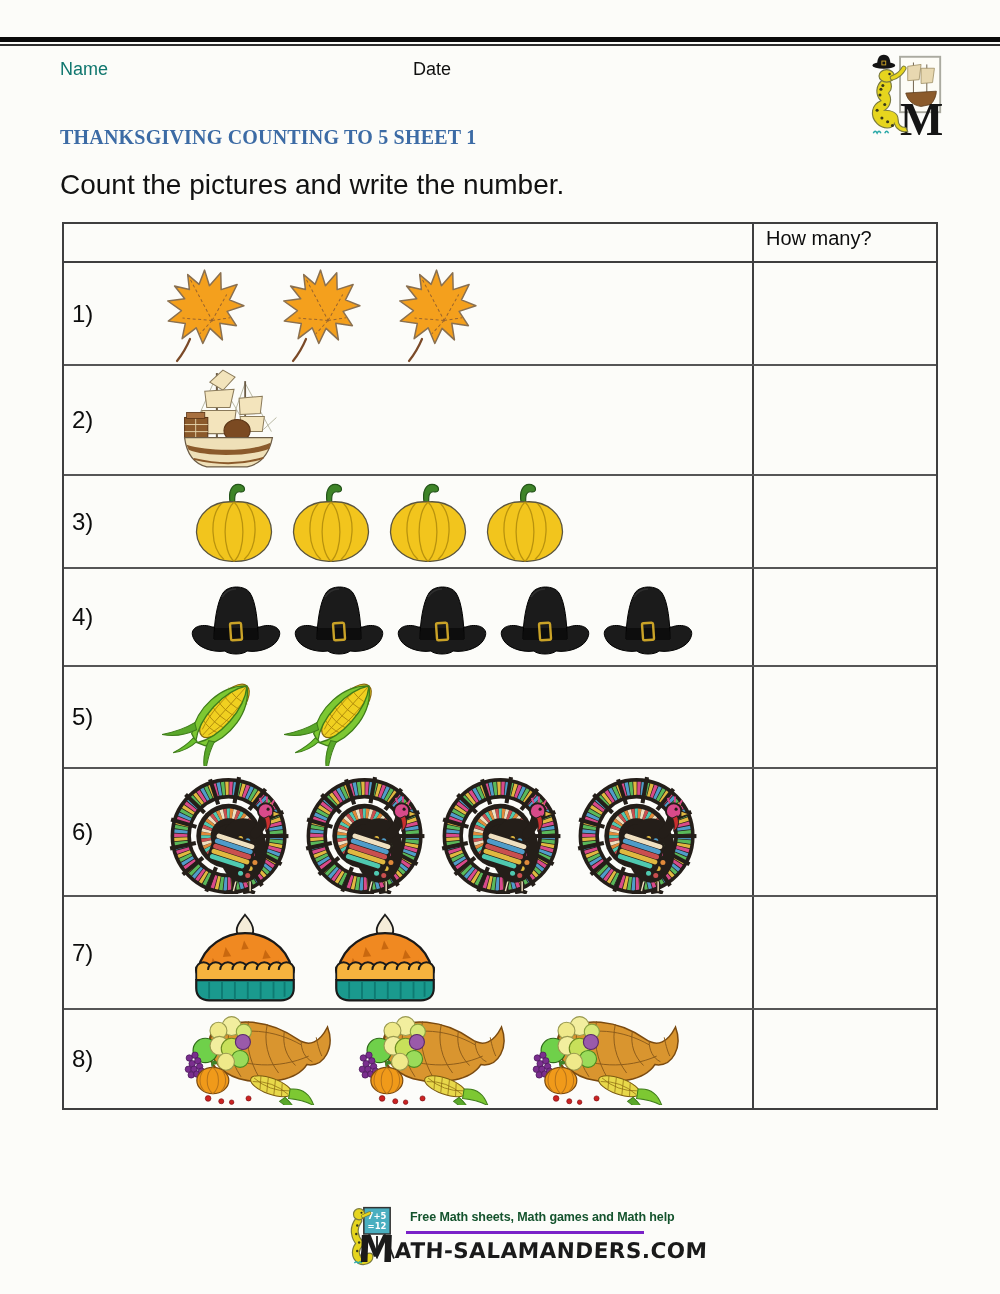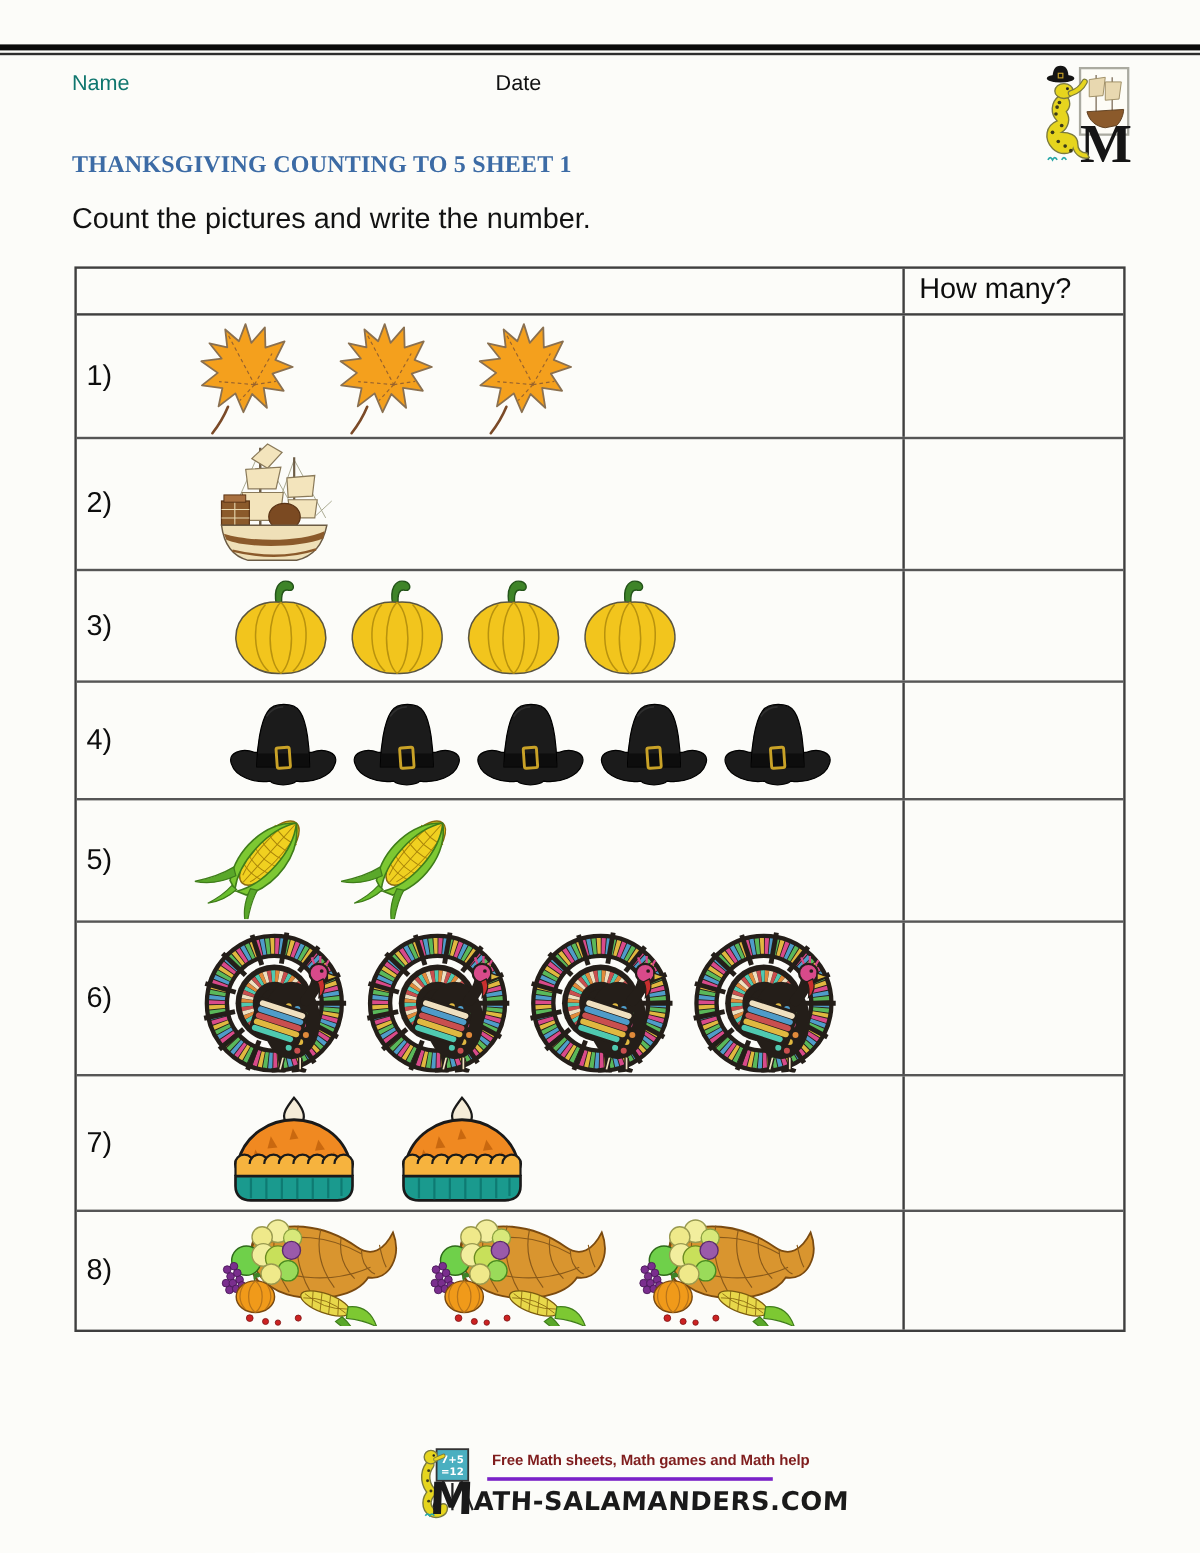--- a/index.html
+++ b/index.html
@@ -11,28 +11,28 @@
   .topbar-thick{position:absolute;left:0;top:37px;width:1000px;height:5px;background:#0b0b0b;}
   .topbar-thin{position:absolute;left:0;top:44px;width:1000px;height:2px;background:#2e2e2e;}
 
   .name-label{position:absolute;left:60px;top:59px;font-size:18px;color:#0f766e;}
   .date-label{position:absolute;left:413px;top:59px;font-size:18px;color:#101010;}
 
   .header-logo{position:absolute;left:858px;top:50px;width:86px;height:90px;}
 
   .page-title{position:absolute;left:60px;top:126px;font-family:"Liberation Serif",serif;
               font-size:20px;font-weight:600;color:#3C6BA5;letter-spacing:.2px;}
-  .instruction{position:absolute;left:60px;top:169px;font-size:24px;color:#121212;}
+  .instruction{position:absolute;left:60px;top:169px;font-size:28px;color:#121212;}
 
   
   .worksheet-table{position:absolute;left:62px;top:222px;width:876px;
                    border:2px solid #3f3f3f;box-sizing:border-box;background:#FCFCF9;}
   .header-row{display:flex;height:37px;border-bottom:2px solid #3f3f3f;}
   .header-spacer{width:688px;}
-  .howmany-cell{flex:1;border-left:2px solid #3f3f3f;font-size:24px;color:#0d0d0d;
+  .howmany-cell{flex:1;border-left:2px solid #3f3f3f;font-size:20px;color:#0d0d0d;
                 padding:3px 0 16px 12px;box-sizing:border-box;}
   .w-row{display:flex;border-bottom:2px solid #565656;box-sizing:border-box;}
   .w-row:last-child{border-bottom:none;}
   .num-cell{width:44px;display:flex;align-items:center;padding-left:8px;
             font-size:24px;color:#0d0d0d;flex-shrink:0;}
   .items{flex:1;display:flex;align-items:center;overflow:hidden;}
   .answer-cell{width:184px;border-left:2px solid #3f3f3f;flex-shrink:0;box-sizing:border-box;}
   .item{display:block;flex-shrink:0;}
 
   .row-idx-1{height:103px}.row-idx-2{height:110px}.row-idx-3{height:93px}
@@ -53,21 +53,21 @@
   .row-turkey .item{width:134px;height:123px}
   .row-pie .items{padding-left:66px;gap:14px;align-items:flex-end;padding-bottom:4px}
   .row-pie .item{width:126px;height:92px}
   .row-cornucopia .items{padding-left:58px;gap:8px;align-items:flex-end;padding-bottom:3px}
   .row-cornucopia .item{width:166px;height:94px}
 
   
   .footer{position:absolute;left:346px;top:1200px;width:330px;height:74px;}
   .footer-logo{position:absolute;left:0;top:2px;width:62px;height:64px;}
   .footer-tagline{position:absolute;left:64px;top:10px;font-size:12.5px;font-weight:bold;
-                  color:#7f1d1d;white-space:nowrap;letter-spacing:-.1px;}
+                  color:#14532d;white-space:nowrap;letter-spacing:-.1px;}
   .footer-rule{position:absolute;left:60px;top:31px;width:238px;height:3px;background:#7A22C8;}
   .footer-site{position:absolute;left:12px;top:28px;color:#1a1a1a;white-space:nowrap;
                font-family:"DejaVu Sans",sans-serif;transform:skewX(-2deg);}
   .site-m{font-size:37px;font-weight:bold;vertical-align:-4px;}
   .site-rest{font-size:21.5px;font-weight:bold;letter-spacing:.5px;}
 </style>
 </head>
 <body>
 
 <div class="page">

